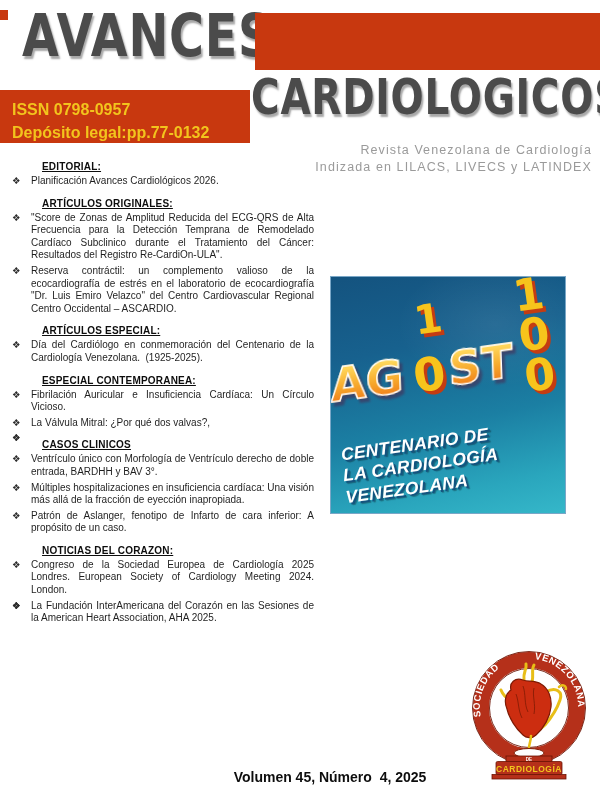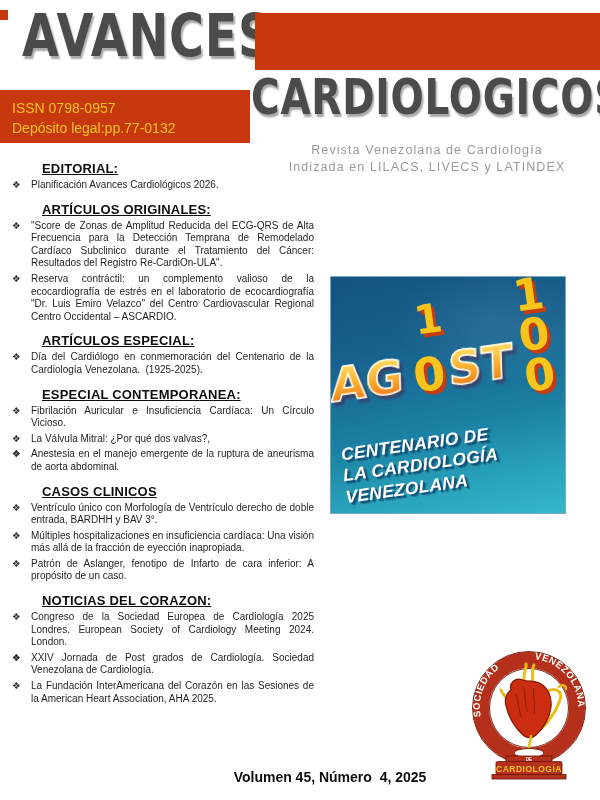--- a/index.html
+++ b/index.html
@@ -6,32 +6,32 @@
   .page{position:relative;width:600px;height:800px;background:#fff;overflow:hidden;
         font-family:"Liberation Sans",sans-serif;}
 
   
   .red-notch{position:absolute;left:0;top:10px;width:8px;height:10px;background:#c8380f;}
   .avances-title{position:absolute;left:22px;top:2px;font-size:58px;font-weight:bold;
         color:#4b4b4b;font-family:"DejaVu Sans",sans-serif;letter-spacing:1px;
         transform:scaleX(.82);transform-origin:left top;text-shadow:2px 3px 2px #a8a8a8;}
   .red-right{position:absolute;left:255px;top:13px;width:345px;height:57px;background:#c8380f;}
   .red-left{position:absolute;left:0;top:90px;width:250px;height:53px;background:#c8380f;
-        box-sizing:border-box;padding:8px 0 12px 12px;color:#f2c41d;font-weight:normal;
-        font-size:14px;line-height:1.45;}
+        box-sizing:border-box;padding:8px 0 12px 12px;color:#f2c41d;font-weight:bold;
+        font-size:16px;line-height:1.45;}
   .cardio-title{position:absolute;left:251px;top:68px;font-size:50px;font-weight:bold;
         color:#4b4b4b;font-family:"DejaVu Sans",sans-serif;letter-spacing:1px;
         transform:scaleX(.78);transform-origin:left top;text-shadow:2px 3px 2px #a8a8a8;
         white-space:nowrap;}
-  .subtitle{position:absolute;left:262px;top:142px;width:330px;text-align:center;
+  .subtitle{position:absolute;left:262px;top:142px;width:330px;text-align:right;
         color:#9a9a9a;font-size:12.5px;letter-spacing:1.1px;line-height:1.32;white-space:nowrap;}
 
   
   .toc{position:absolute;left:10px;top:161px;width:304px;}
-  .sec-h{font-size:13px;font-weight:bold;text-decoration:underline;color:#0d0d0d;
+  .sec-h{font-size:10px;font-weight:bold;text-decoration:underline;color:#0d0d0d;
         margin:10px 0 3px;letter-spacing:.2px;padding-left:32px;}
   .sec:first-child .sec-h{margin-top:0;}
   .sec.gap-lg .sec-h{}
   .item{position:relative;padding-left:21px;font-size:10px;color:#1f1f1f;
         line-height:1.26;margin-bottom:3px;text-align:justify;}
   .item .blt{position:absolute;left:2px;top:0;font-size:9.5px;color:#2b2b2b;}
 
   
   .poster{position:absolute;left:330px;top:276px;width:236px;height:238px;
         box-sizing:border-box;border:1px solid #7aa7c7;overflow:hidden;
@@ -96,35 +96,35 @@
     <div class="sec">
       <div class="sec-h">ARTÍCULOS ESPECIAL:</div>
       <div class="item"><span class="blt">❖</span><span>Día del Cardiólogo en conmemoración del Centenario de la Cardiología Venezolana. &nbsp;(1925-2025).</span></div>
     </div>
 
     <div class="sec">
       <div class="sec-h">ESPECIAL CONTEMPORANEA:</div>
       <div class="item"><span class="blt">❖</span><span>Fibrilación Auricular e Insuficiencia Cardíaca: Un Círculo Vicioso.</span></div>
       <div class="item"><span class="blt">❖</span><span>La Válvula Mitral: ¿Por qué dos valvas?,</span></div>
       <div class="item"><span class="blt">❖</span></div>
-      <div class="item"><span class="blt">❖</span><span>Anestesia en el manejo emergente de la ruptura de aneurisma de aorta abdominal.</span></div>
+      <div class="item"><span class="blt">❖</span></div>
     </div>
 
     <div class="sec">
       <div class="sec-h">CASOS CLINICOS</div>
       <div class="item"><span class="blt">❖</span><span>Ventrículo único con Morfología de Ventrículo derecho de doble entrada, BARDHH y BAV 3°.</span></div>
       <div class="item"><span class="blt">❖</span><span>Múltiples hospitalizaciones en insuficiencia cardíaca: Una visión más allá de la fracción de eyección inapropiada.</span></div>
       <div class="item"><span class="blt">❖</span><span>Patrón de Aslanger, fenotipo de Infarto de cara inferior: A propósito de un caso.</span></div>
     </div>
 
     <div class="sec gap-lg">
       <div class="sec-h">NOTICIAS DEL CORAZON:</div>
       <div class="item"><span class="blt">❖</span><span>Congreso de la Sociedad Europea de Cardiología 2025 Londres. European Society of Cardiology Meeting 2024. London.</span></div>
       <div class="item"><span class="blt">❖</span></div>
-      <div class="item"><span class="blt">❖</span><span>XXIV Jornada de Post grados de Cardiología. Sociedad Venezolana de Cardiología.</span></div>
+      <div class="item"><span class="blt">❖</span></div>
       <div class="item"><span class="blt">❖</span><span>La Fundación InterAmericana del Corazón en las Sesiones de la American Heart Association, AHA 2025.</span></div>
     </div>
   </div>
 
   <div class="poster">
     <div class="p-rot">
       <div class="p-digit p-one-mid">1</div>
       <div class="p-col-right">
         <span class="p-digit">1</span>
         <span class="p-digit">0</span>

